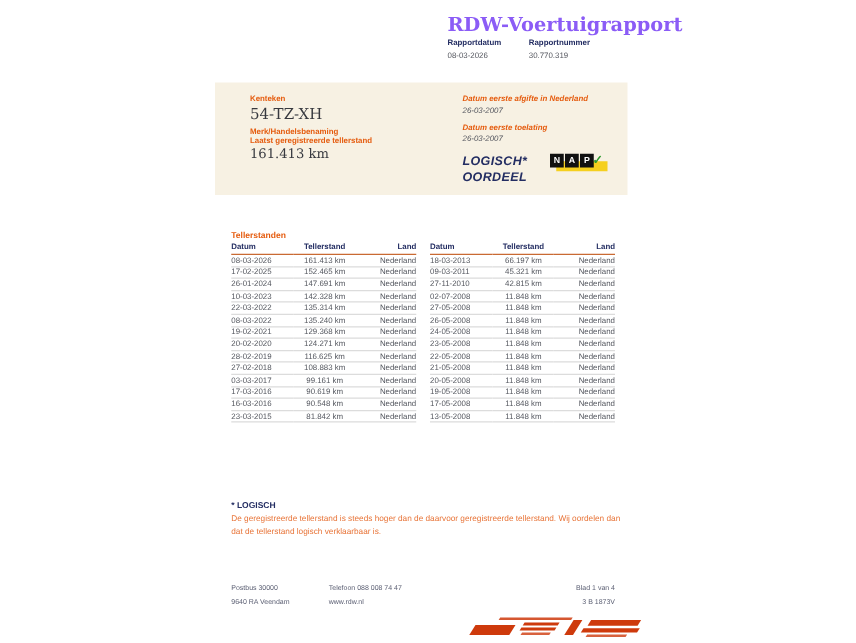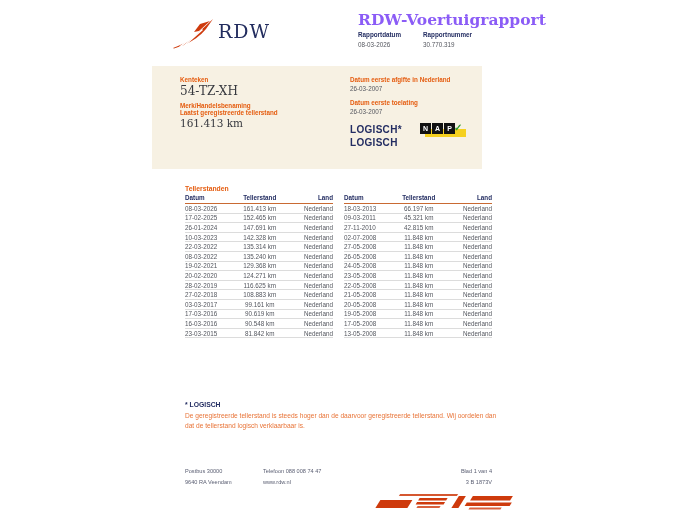--- a/index.html
+++ b/index.html
@@ -10,25 +10,25 @@
   
   .logo-wrap { position:absolute; left:172px; top:18px; display:flex; align-items:center; }
   .logo-icon { width:42px; height:32px; }
   .logo-text { font-family:"DejaVu Serif", serif; font-size:19px; color:#222C5E; letter-spacing:1px; margin-left:4px; margin-top:-6px; }
   .doc-title { position:absolute; left:358px; top:10px; font-family:"DejaVu Serif", serif; font-weight:bold; font-size:15.5px; color:#8b5cf6; }
   .meta { position:absolute; left:358px; top:31px; display:flex; gap:22px; }
   .meta .lbl { font-size:6.3px; font-weight:bold; color:#232D62; }
   .meta .val { font-size:6.3px; color:#55575F; margin-top:3px; }
 
   
-  .veh-box { position:absolute; left:152px; top:66px; width:330px; height:103px; background:#F7F1E3; }
+  .veh-box { position:absolute; left:172px; top:66px; width:330px; height:90px; background:#F7F1E3; }
   .olabel { font-size:6.3px; font-weight:bold; color:#E55C0F; }
   .serif-val { font-family:"DejaVu Serif", serif; color:#37393F; }
   .vb-left { position:absolute; left:28px; top:10px; }
-  .vb-right { position:absolute; left:198px; top:10px; width:125px; }
+  .vb-right { position:absolute; left:198px; top:10px; width:125px;font-style:italic; }
   .kenteken { font-size:12px; margin:1px 0 4px; }
   .merk { font-size:10.5px; line-height:13px; margin:1px 0 6px; }
   .teller { font-size:10.5px; margin-top:1px; }
   .sm-val { font-size:6.3px; color:#55575F; margin:2px 0 7px; }
   .verdict { font-size:10px; font-weight:bold; color:#232D62; line-height:13px; letter-spacing:.3px; margin-top:8px; }
   .nap { position:absolute; left:268px; top:57px; width:46px; height:15px; }
   .nap-yellow { position:absolute; left:5px; top:6px; width:41px; height:8px; background:#F5D01F; }
   .nap-sq { position:absolute; top:0; width:11px; height:11px; background:#111111; color:#ffffff; font-size:7px; font-weight:bold; text-align:center; line-height:11px; }
   .nap-check { position:absolute; left:34px; top:-1px; color:#2E9A2E; font-size:10px; font-weight:bold; }
 
@@ -53,29 +53,20 @@
   .f-col1 { width:78px; } .f-col2 { width:150px; } .f-col3 { width:79px; text-align:right; }
   .footer div div { margin-bottom:5px; }
 
   .stripes { position:absolute; left:372px; top:491px; }
 </style>
 </head>
 <body>
 
 <div class="page">
 
-  <div class="logo-wrap">
-    <svg class="logo-icon" viewBox="0 0 42 32">
-      <path d="M1,30 L6,28 C14,25 20,21 26,15 L41,1 L34,11 C28,18 21,23 12,27 L2,30.5 Z" fill="#CE3A0C"></path>
-      <path d="M12,27 L30,11 L31,12 L13,28 Z" fill="#ffffff"></path>
-      <path d="M7,28.5 L21,18 L22,19 L9,29 Z" fill="#ffffff"></path>
-      <path d="M22,14 L28,6 L38,3 L27,13 Z" fill="#CE3A0C"></path>
-    </svg>
-    <span class="logo-text">RDW</span>
-  </div>
 
   <div class="doc-title">RDW-Voertuigrapport</div>
 
   <div class="meta">
     <div>
       <div class="lbl">Rapportdatum</div>
       <div class="val">08-03-2026</div>
     </div>
     <div>
       <div class="lbl">Rapportnummer</div>
@@ -91,21 +82,21 @@
       <div class="olabel">Laatst geregistreerde tellerstand</div>
       <div class="serif-val teller">161.413 km</div>
     </div>
     <div class="vb-right">
       <div class="olabel">Datum eerste afgifte in Nederland</div>
       <div class="sm-val">26-03-2007</div>
       <div class="olabel">Datum eerste toelating</div>
       <div class="sm-val">26-03-2007</div>
       <div class="verdict">
         <div>LOGISCH*</div>
-        <div>LOGISCH</div>
+        <div>OORDEEL</div>
       </div>
     </div>
     <div class="nap">
       <div class="nap-yellow"></div>
       <div class="nap-sq" style="left:0;">N</div>
       <div class="nap-sq" style="left:12px;">A</div>
       <div class="nap-sq" style="left:24px;">P</div>
       <div class="nap-check">✓</div>
     </div>
   </div>

